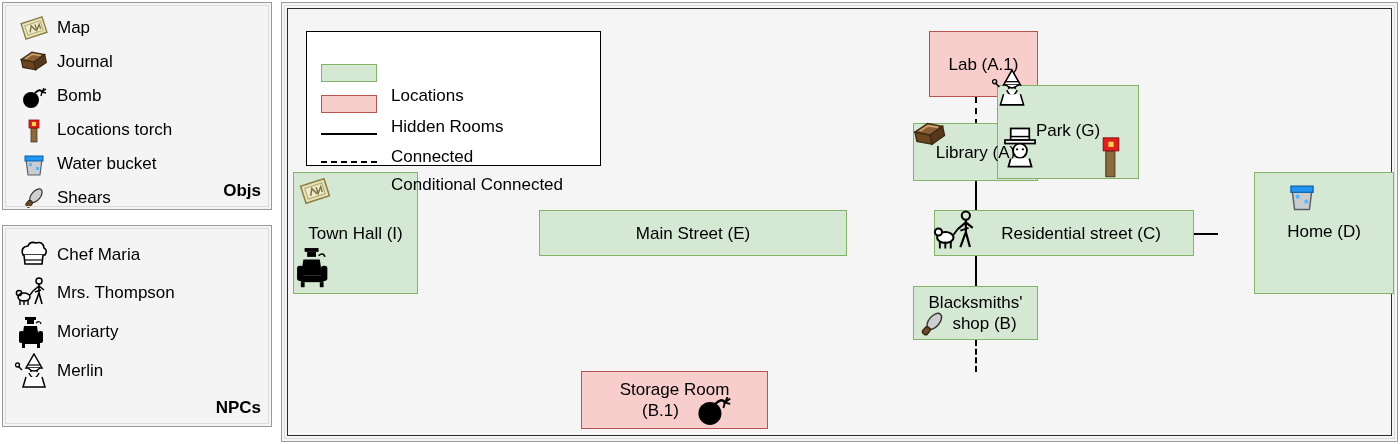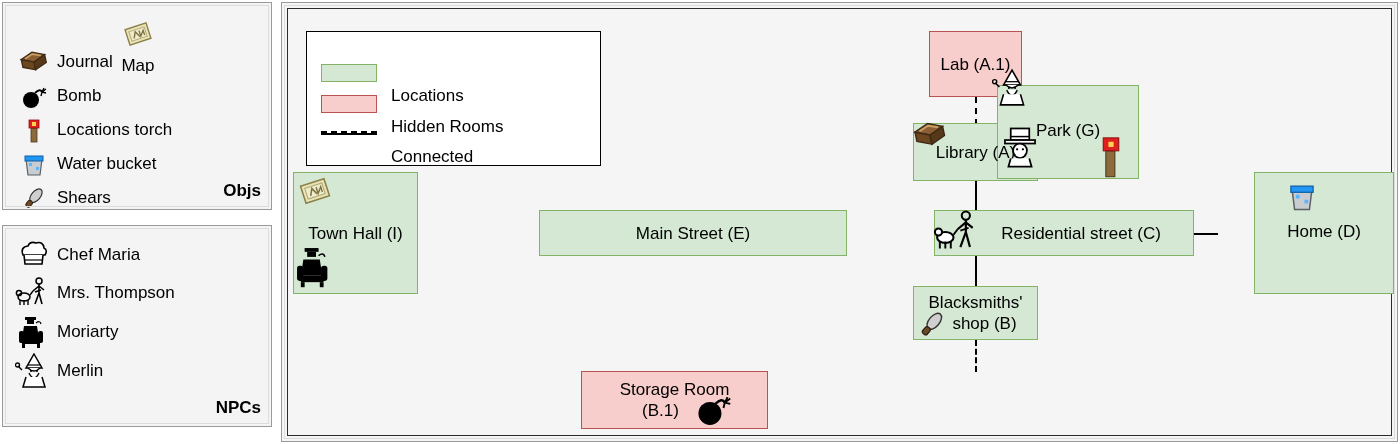--- a/index.html
+++ b/index.html
@@ -52,21 +52,21 @@
   .line-solid{width:56px;height:0;border-top:2px solid #000;margin-right:14px;}
   .line-dash{width:56px;height:0;border-top:2px dashed #000;margin-right:14px;}
   #legend-box{position:absolute;left:18px;top:22px;width:295px;height:135px;
               background:#fff;border:1.6px solid #000;box-sizing:border-box;}
 </style>
 </head>
 <body>
 
 <div class="panel" id="objs-panel">
 
-  <div class="list-row" style="left:8px;top:8px;width:254px;flex-direction:column;">
+  <div class="list-row" style="left:8px;top:8px;width:254px;">
     <span class="ico">
       <svg width="34" height="28" viewBox="0 0 34 28">
         <g transform="rotate(-18 17 14)">
           <rect x="6" y="6" width="22" height="16" fill="#e8e4b8" stroke="#8c8049" stroke-width="1.4"></rect>
           <rect x="9" y="9" width="16" height="10" fill="#efeccd" stroke="#b5ab77" stroke-width="1"></rect>
           <path d="M12 17 L15 11 L18 17" stroke="#7d7240" stroke-width="1.4" fill="none"></path>
           <path d="M19 11 L19 17 L23 12 L23 17" stroke="#7d7240" stroke-width="1.3" fill="none"></path>
         </g>
       </svg>
     </span>
@@ -228,21 +228,21 @@
     <div class="edge v" style="left:687px;top:246px;height:32px;"></div>
 
     <div class="edge dash-v" style="left:687px;top:331px;height:32px;"></div>
 
     <div class="edge h" style="left:844px;top:224px;width:86px;"></div>
 
     <div class="edge v" style="left:1057px;top:170px;height:32px;"></div>
 
     <div class="edge v" style="left:1057px;top:246px;height:32px;"></div>
 
-    <div class="node hidden" style="left:641px;top:22px;width:93px;height:66px;">
+    <div class="node hidden" style="left:641px;top:22px;width:109px;height:66px;">
       <span class="cap">Lab (A.1)</span>
       <span class="ico-abs" style="left:62px;top:36px;">
         <svg width="40" height="40" viewBox="0 0 38 36">
           <path d="M19 1 L27 15 L11 15 Z" fill="#fff" stroke="#000" stroke-width="1.5"></path>
           <path d="M13 12 L25 12" stroke="#000" stroke-width="1.2"></path>
           <circle cx="16" cy="18" r="1" fill="#000"></circle>
             <circle cx="22" cy="18" r="1" fill="#000"></circle>
           <path d="M13 15 q6 6 12 0" fill="#fff" stroke="#000" stroke-width="1.3"></path>
           <path d="M14 20 q5 10 10 0" fill="#fff" stroke="#000" stroke-width="1.4"></path>
           <path d="M11 24 L8 34 L30 34 L27 24" fill="#fff" stroke="#000" stroke-width="1.5"></path>
@@ -380,17 +380,18 @@
       <div class="legend-row" style="left:14px;top:41px;">
         <span class="sw hid"></span>
         <span class="lbl">Hidden Rooms</span>
       </div>
       <div class="legend-row" style="left:14px;top:71px;">
         <span class="line-solid"></span>
         <span class="lbl">Connected</span>
       </div>
       <div class="legend-row" style="left:14px;top:99px;">
         <span class="line-dash"></span>
+        <span class="lbl">Conditional Connected</span>
       </div>
     </div>
 
   </div>
 </div>
 
 </body></html>

